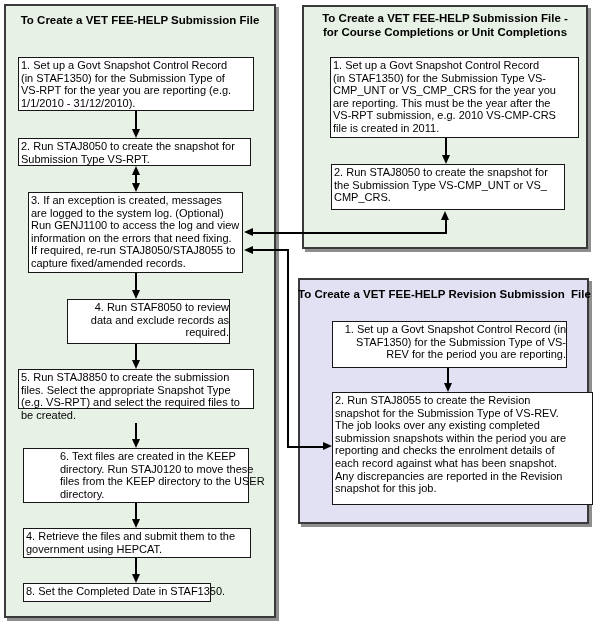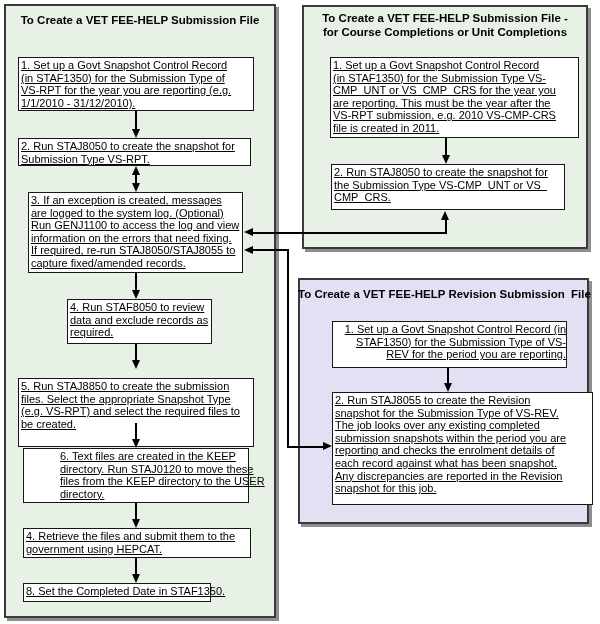--- a/index.html
+++ b/index.html
@@ -5,21 +5,21 @@
   html,body{margin:0;padding:0;background:#ffffff;}
   #canvas{position:relative;width:600px;height:624px;background:#ffffff;overflow:hidden;
           font-family:"Liberation Sans","DejaVu Sans",sans-serif;color:#000;}
   .panel{position:absolute;border:2px solid #3a3a3a;box-sizing:border-box;
          box-shadow:3px 3px 0 0 #8e8e8e;}
   .panel.green{background:#e7f1e5;}
   .panel.lavender{background:#e2e1f3;}
   .ptitle{position:absolute;font-weight:bold;font-size:11.5px;line-height:14px;
           text-align:center;white-space:pre;}
   .sbox{position:absolute;background:#ffffff;border:1.5px solid #161616;box-sizing:border-box;
-        font-size:11px;line-height:12.6px;padding:1px 0 0 2px;white-space:pre;overflow:visible;text-decoration:underline;}
+        font-size:11px;line-height:12.6px;padding:1px 0 0 2px;white-space:pre;overflow:visible;}
   .vline{position:absolute;width:2px;background:#000;}
   .hline{position:absolute;height:2px;background:#000;}
   .tri{position:absolute;width:0;height:0;}
   .tri-down{border-left:4px solid transparent;border-right:4px solid transparent;border-top:9px solid #000;}
   .tri-up{border-left:4px solid transparent;border-right:4px solid transparent;border-bottom:9px solid #000;}
   .tri-left{border-top:4px solid transparent;border-bottom:4px solid transparent;border-right:9px solid #000;}
   .tri-right{border-top:4px solid transparent;border-bottom:4px solid transparent;border-left:9px solid #000;}
 </style>
 </head>
 <body>
@@ -40,24 +40,24 @@
 VS-RPT for the year you are reporting (e.g.
 1/1/2010 - 31/12/2010).</div>
   <div class="sbox" style="left:18px;top:138px;width:233px;height:28px;">2. Run STAJ8050 to create the snapshot for
 Submission Type VS-RPT.</div>
   <div class="sbox" style="left:28px;top:192px;width:215px;height:81px;">3. If an exception is created, messages
 are logged to the system log. (Optional)
 Run GENJ1100 to access the log and view
 information on the errors that need fixing.
 If required, re-run STAJ8050/STAJ8055 to
 capture fixed/amended records.</div>
-  <div class="sbox" style="left:67px;top:299px;width:145px;height:45px;">4. Run STAF8050 to review
+  <div class="sbox" style="left:67px;top:299px;width:163px;height:45px;text-align:right;">4. Run STAF8050 to review
 data and exclude records as
 required.</div>
-  <div class="sbox" style="left:18px;top:378px;width:236px;height:69px;">5. Run STAJ8850 to create the submission
+  <div class="sbox" style="left:18px;top:369px;width:236px;height:40px;">5. Run STAJ8850 to create the submission
 files. Select the appropriate Snapshot Type
 (e.g. VS-RPT) and select the required files to
 be created.</div>
   <div class="sbox" style="left:23px;top:448px;width:226px;height:55px;padding-left:36px;">6. Text files are created in the KEEP
 directory. Run STAJ0120 to move these
 files from the KEEP directory to the USER
 directory.</div>
   <div class="sbox" style="left:23px;top:528px;width:228px;height:30px;">4. Retrieve the files and submit them to the
 government using HEPCAT.</div>
   <div class="sbox" style="left:23px;top:583px;width:188px;height:19px;">8. Set the Completed Date in STAF1350.</div>

